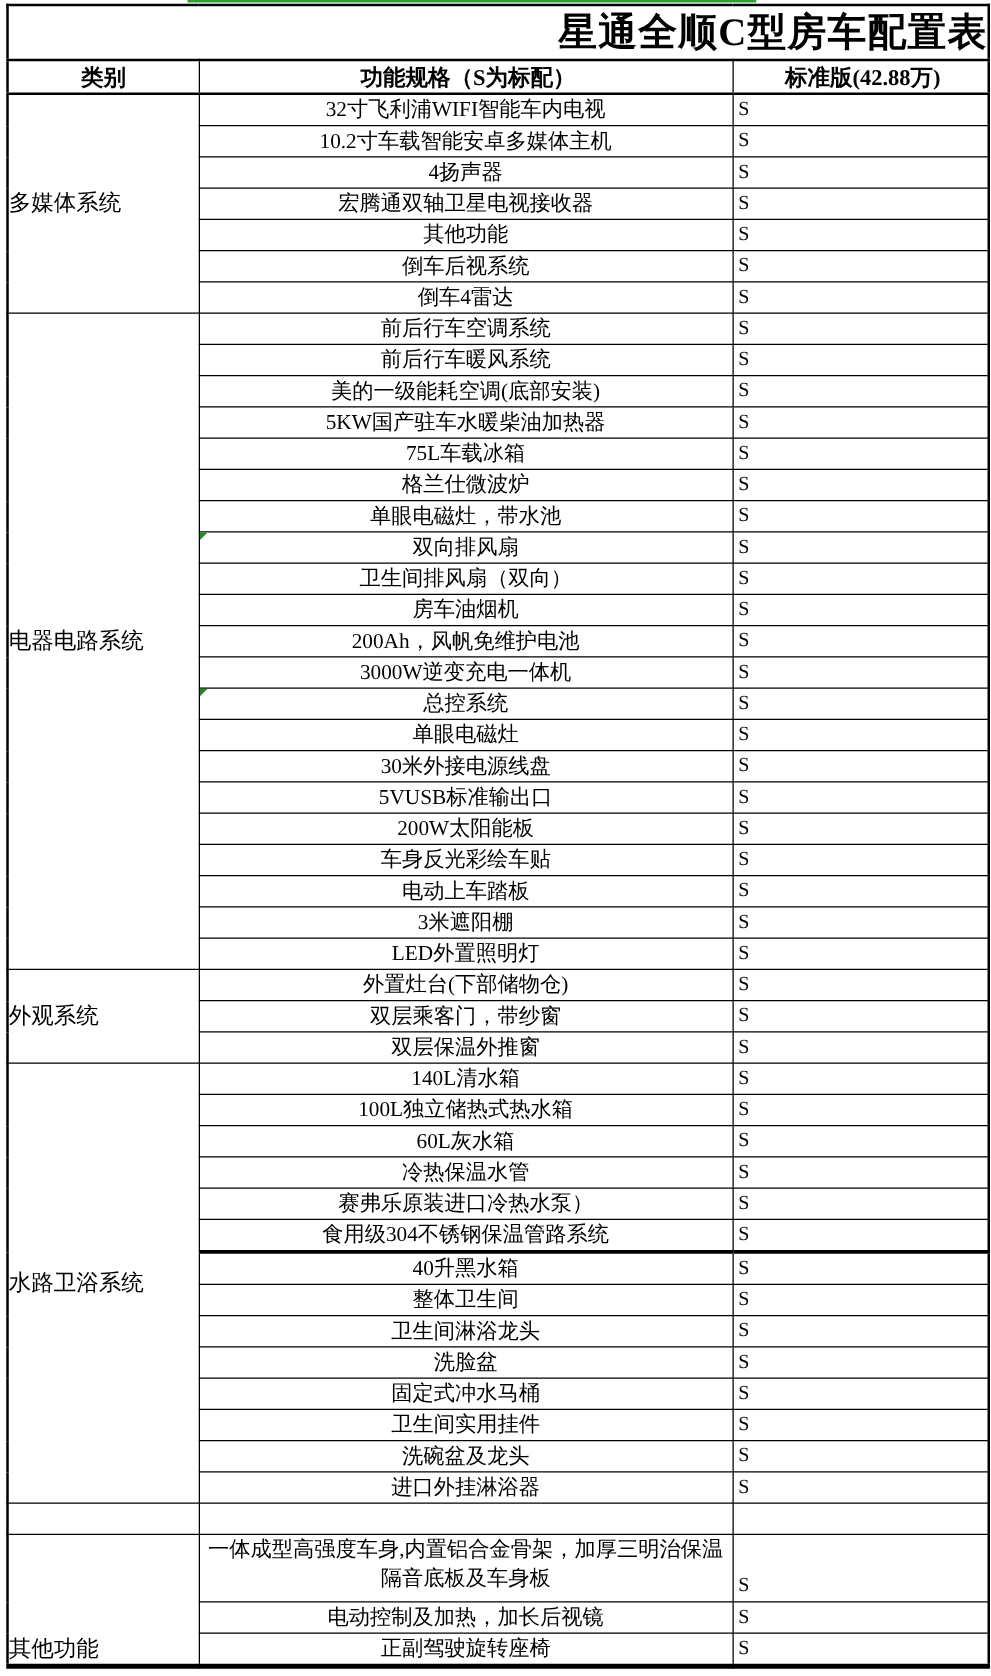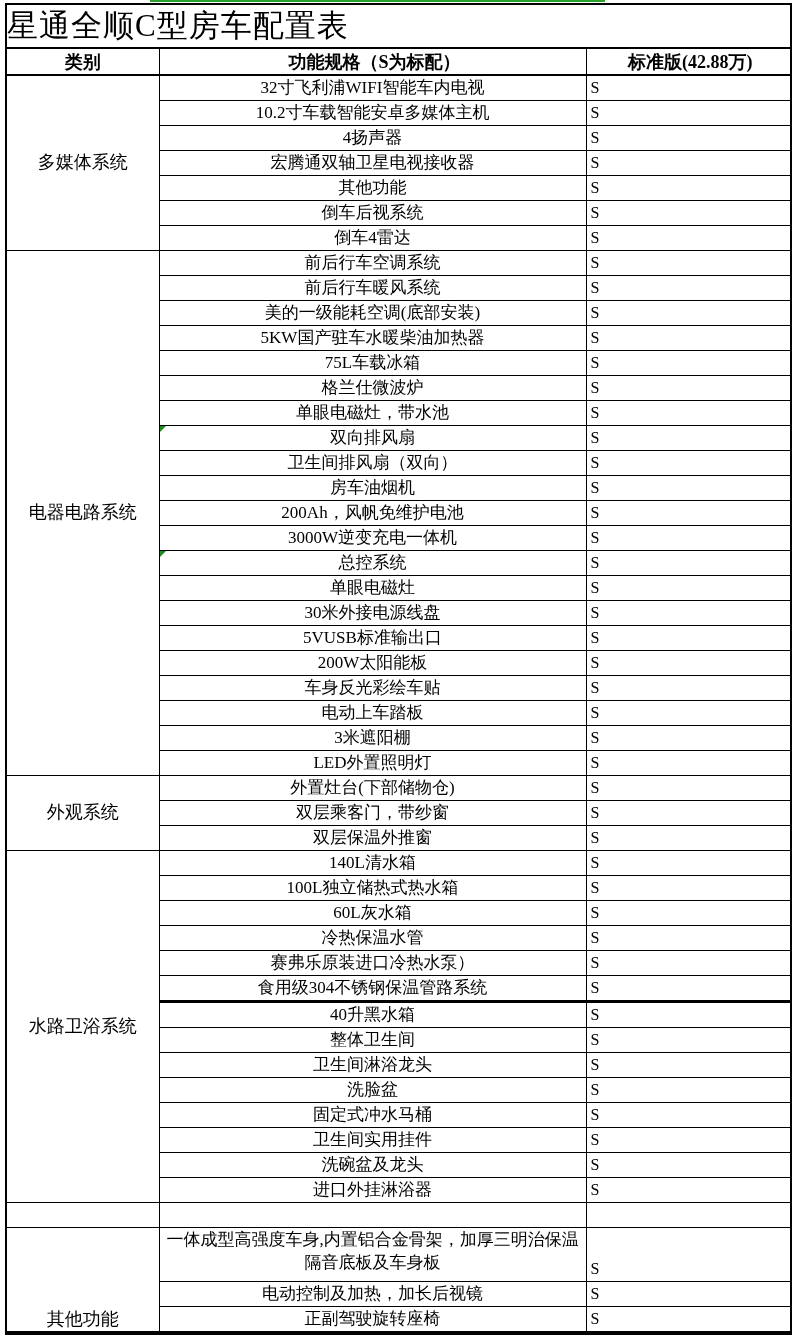--- a/index.html
+++ b/index.html
@@ -38,41 +38,41 @@
   col.c-val  { width: 205px; }
 
   th, td {
     border: 1px solid #000;
     padding: 0;
     overflow: hidden;
     vertical-align: middle;
   }
   .title-cell {
     height: 40px;
-    text-align: left;
+    text-align: right;
     font-size: 31px;
-    font-weight: normal;
+    font-weight: bold;
     letter-spacing: 1px;
     border-bottom: 2px solid #000;
     white-space: nowrap;
   }
   thead th.h {
     height: 25px;
     font-size: 18px;
     font-weight: bold;
     white-space: nowrap;
     border-bottom: 2px solid #000;
     margin-left: 16px;
   }
   th.h-cat { text-align: center; }
   th.h-spec, th.h-val { text-align: center; padding-left: 4px; }
 
   tbody td { height: 24px; font-size: 17px; line-height: 1.1; }
   td.cat {
-    text-align: center;
+    text-align: left;
     font-size: 18px;
     white-space: nowrap;
     margin-left: 20px;
   }
   td.cat-bottom { vertical-align: bottom; padding-bottom: 1px; }
   td.spec {
     text-align: center;
     padding: 0 3px;
     white-space: nowrap;
     position: relative;

